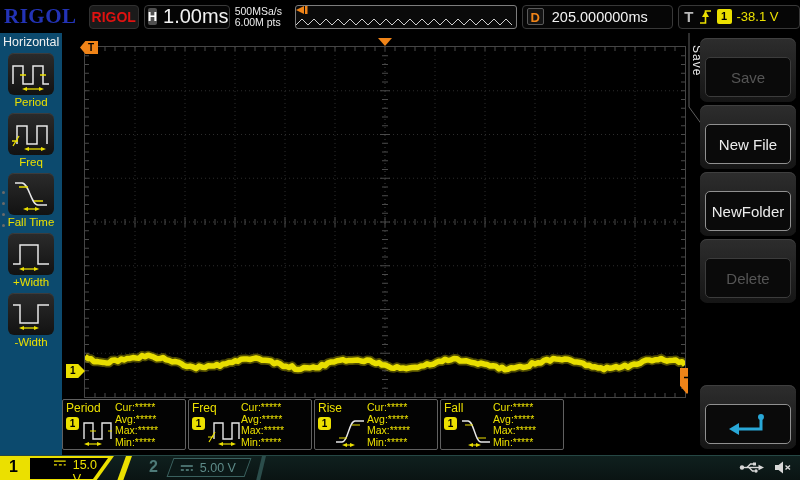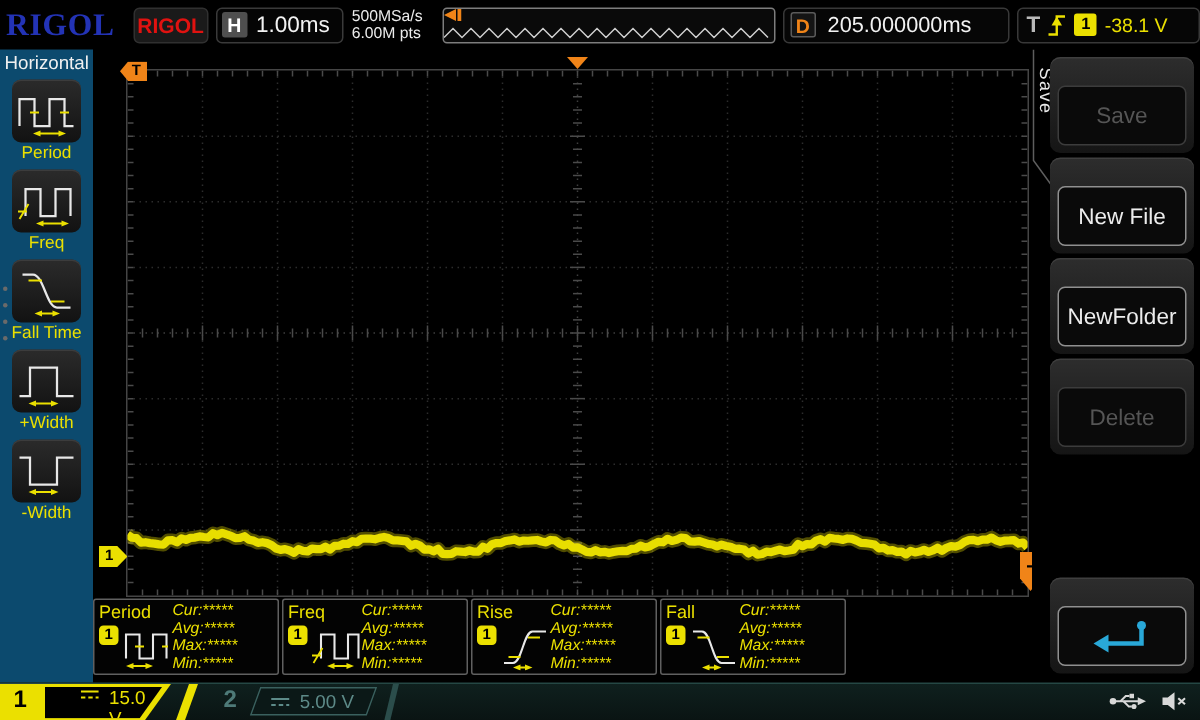--- a/index.html
+++ b/index.html
@@ -9,21 +9,21 @@
   #topbar{position:absolute;left:0;top:0;width:800px;height:33px;display:flex;align-items:center;
           padding-left:4px;gap:5px;box-sizing:border-box;background:#000;}
   .logo{width:80px;font-family:"Liberation Serif",serif;font-weight:bold;font-size:21px;
         color:#2333b6;letter-spacing:.5px;}
   .stop-btn{width:48px;height:22px;border-radius:4px;background:#1a1a1a;border:1px solid #303030;
         color:#e01210;font-weight:bold;font-size:14px;text-align:center;line-height:22px;}
   .h-block{width:86px;height:24px;border-radius:4px;background:#050505;border:1px solid #3a3a3a;
         display:flex;align-items:center;gap:6px;padding-left:3px;box-sizing:border-box;}
   .h-badge{width:17px;height:17px;border-radius:2px;background:#4f4f4f;color:#fff;font-weight:bold;
         font-size:13px;text-align:center;line-height:17px;}
-  .h-val{color:#f2f2f2;font-size:15px;}
+  .h-val{color:#f2f2f2;font-size:20px;}
   .acq{width:56px;font-size:10.5px;line-height:11px;color:#ececec;}
   .preview{position:relative;width:222px;height:24px;background:#0a0a0a;border:1px solid #7d7d7d;
         border-radius:3px;box-sizing:border-box;}
   .preview svg{position:absolute;left:0;top:0;}
   .pv-marker{position:absolute;left:2px;top:2px;}
   .d-block{width:152px;height:24px;border-radius:4px;background:#060606;border:1px solid #383838;
         display:flex;align-items:center;gap:8px;padding-left:4px;box-sizing:border-box;}
   .d-badge{width:17px;height:17px;border-radius:2px;background:#141414;border:1px solid #5a5a5a;
         color:#f08418;font-weight:bold;font-size:13px;text-align:center;line-height:17px;box-sizing:border-box;}
   .d-val{color:#f2f2f2;font-size:14.5px;text-align:right;}
@@ -75,21 +75,21 @@
   .key.disabled .keyface{border-color:#3c3c3c;color:#555;}
   
   #measures{position:absolute;left:62px;top:399px;display:flex;gap:2px;}
   .mpanel{position:relative;width:124px;height:51px;border:1px solid #606060;border-radius:2px;
         background:#030303;box-sizing:border-box;}
   .mp-title{position:absolute;left:3px;top:1px;color:#ebe000;font-size:12px;}
   .mp-ch{position:absolute;left:3px;top:17px;width:13px;height:13px;border-radius:3px;background:#ebe000;
         color:#000;font-weight:bold;font-size:10px;text-align:center;line-height:13px;}
   .mp-icon{position:absolute;left:19px;top:15px;}
   .mp-stats{position:absolute;left:52px;top:2px;font-size:10.5px;line-height:11.6px;color:#ebe000;}
-  .mp-row span{color:#ebe000;font-style:italic;}
+  .mp-row span{color:#ebe000;}
   
   #bottombar{position:absolute;left:0;top:455px;width:800px;height:25px;
         background:linear-gradient(180deg,#0f201e,#0a1413);border-top:1px solid #254744;box-sizing:border-box;}
   .ch-block{position:absolute;top:0;height:25px;}
   #ch1{left:0;width:132px;}
   #ch1 .bg{position:absolute;left:0;top:0;width:114px;height:25px;background:#ebe000;
         clip-path:polygon(0 0,100% 0,calc(100% - 18px) 100%,0 100%);}
   #ch1 .num{position:absolute;left:9px;top:2px;color:#000;font-weight:bold;font-size:16px;}
   #ch1 .inner{position:absolute;left:30px;top:2px;width:78px;height:21px;background:#000;
         clip-path:polygon(0 0,100% 0,calc(100% - 15px) 100%,0 100%);display:flex;align-items:flex-start;

